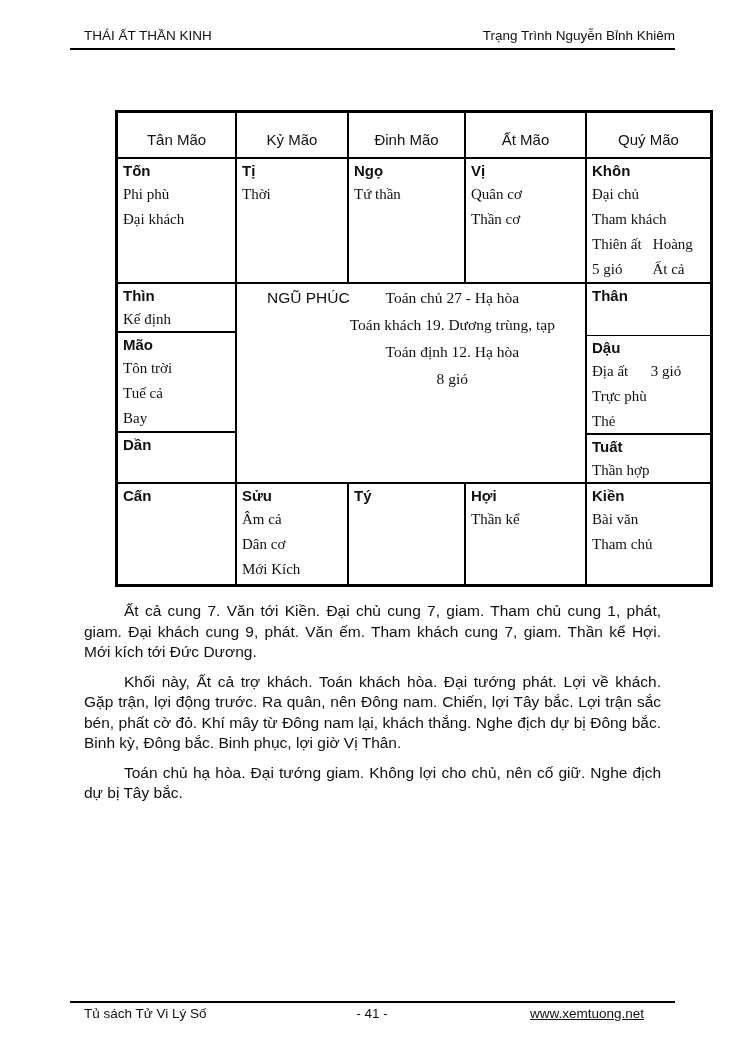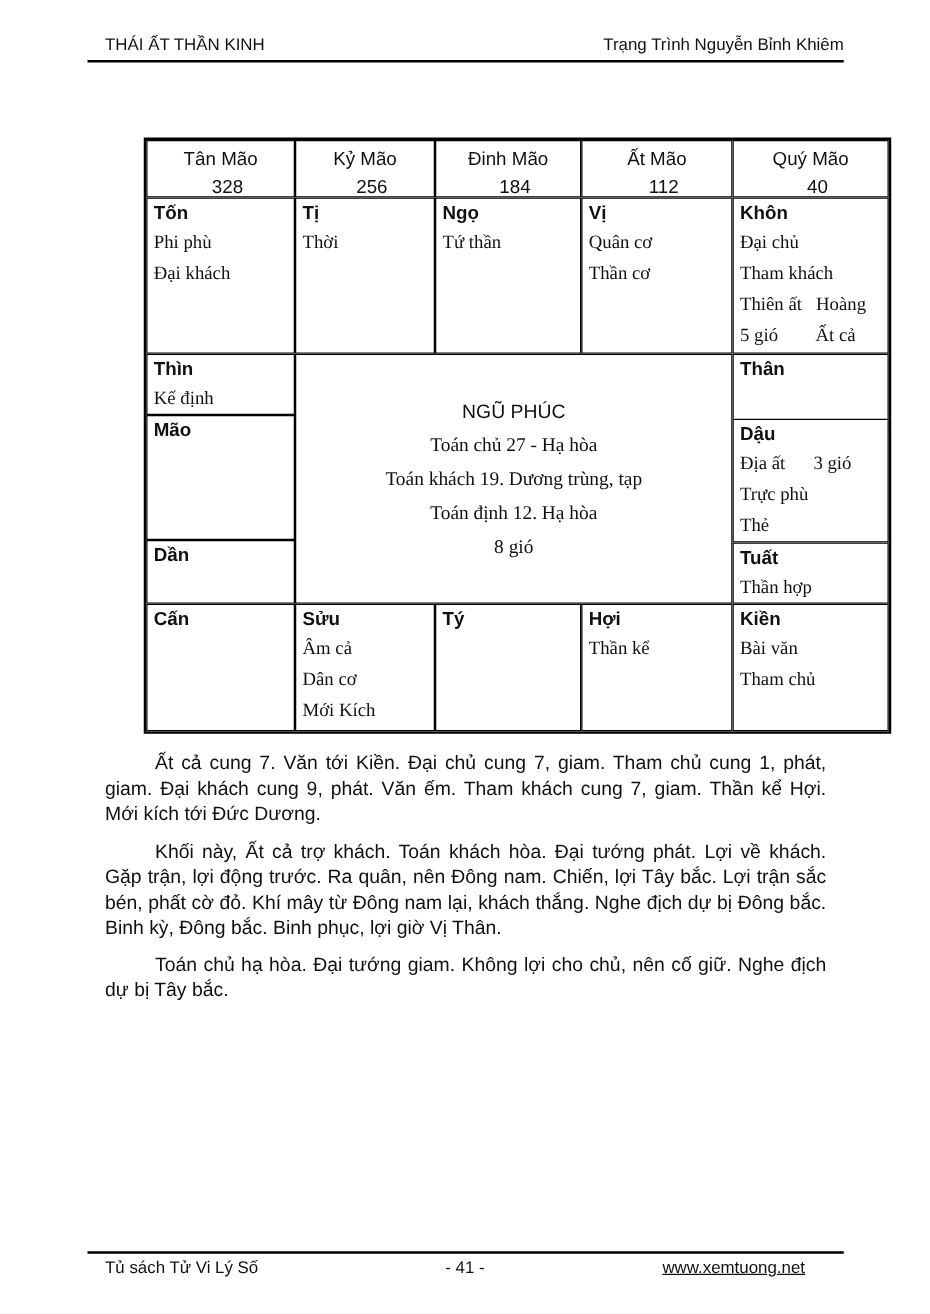--- a/index.html
+++ b/index.html
@@ -32,24 +32,24 @@
     background:#fff;font-size:15px;overflow:hidden;
   }
   .cell-label{
     font-weight:700;line-height:22px;padding:1px 0 0 5px;
     white-space:pre-wrap;
   }
   .cell-line{
     line-height:25px;padding-left:5px;white-space:pre-wrap;font-family:Liberation Serif, serif;
   }
   .year-cell{text-align:center;}
-  .year-name{line-height:22px;padding-top:4px;}
+  .year-name{line-height:22px;padding-top:16px;}
   .year-value{line-height:22px;margin-left:11px;}
   .center-cell{
-    display:flex;flex-direction:column;justify-content:center;
+    display:flex;flex-direction:row;justify-content:center;
     text-align:center;font-size:15.5px;
   }
   .center-title{line-height:27px;}
   .center-lines .cell-line{line-height:27px;padding-left:0;}
   
   .body-text{
     position:absolute;left:84px;top:601px;width:577px;
     font-size:15.5px;
   }
   .body-text p{
@@ -134,20 +134,25 @@
     </div>
 
     <div class="cell" style="left:0;top:171px;width:119px;height:49px">
       <div class="cell-label">Thìn</div>
       <div>
           <div class="cell-line">Kế định</div>
         </div>
     </div>
     <div class="cell" style="left:0;top:220px;width:119px;height:100px">
       <div class="cell-label">Mão</div>
+      <div>
+          <div class="cell-line">Tôn trời</div>
+          <div class="cell-line">Tuế cả</div>
+          <div class="cell-line">Bay</div>
+        </div>
     </div>
     <div class="cell" style="left:0;top:320px;width:119px;height:51px">
       <div class="cell-label">Dần</div>
       <div></div>
     </div>
 
     <div class="cell center-cell" style="left:119px;top:171px;width:350px;height:200px">
       <div class="center-title">NGŨ PHÚC</div>
       <div class="center-lines">
           <div class="cell-line">Toán chủ 27 - Hạ hòa</div>

